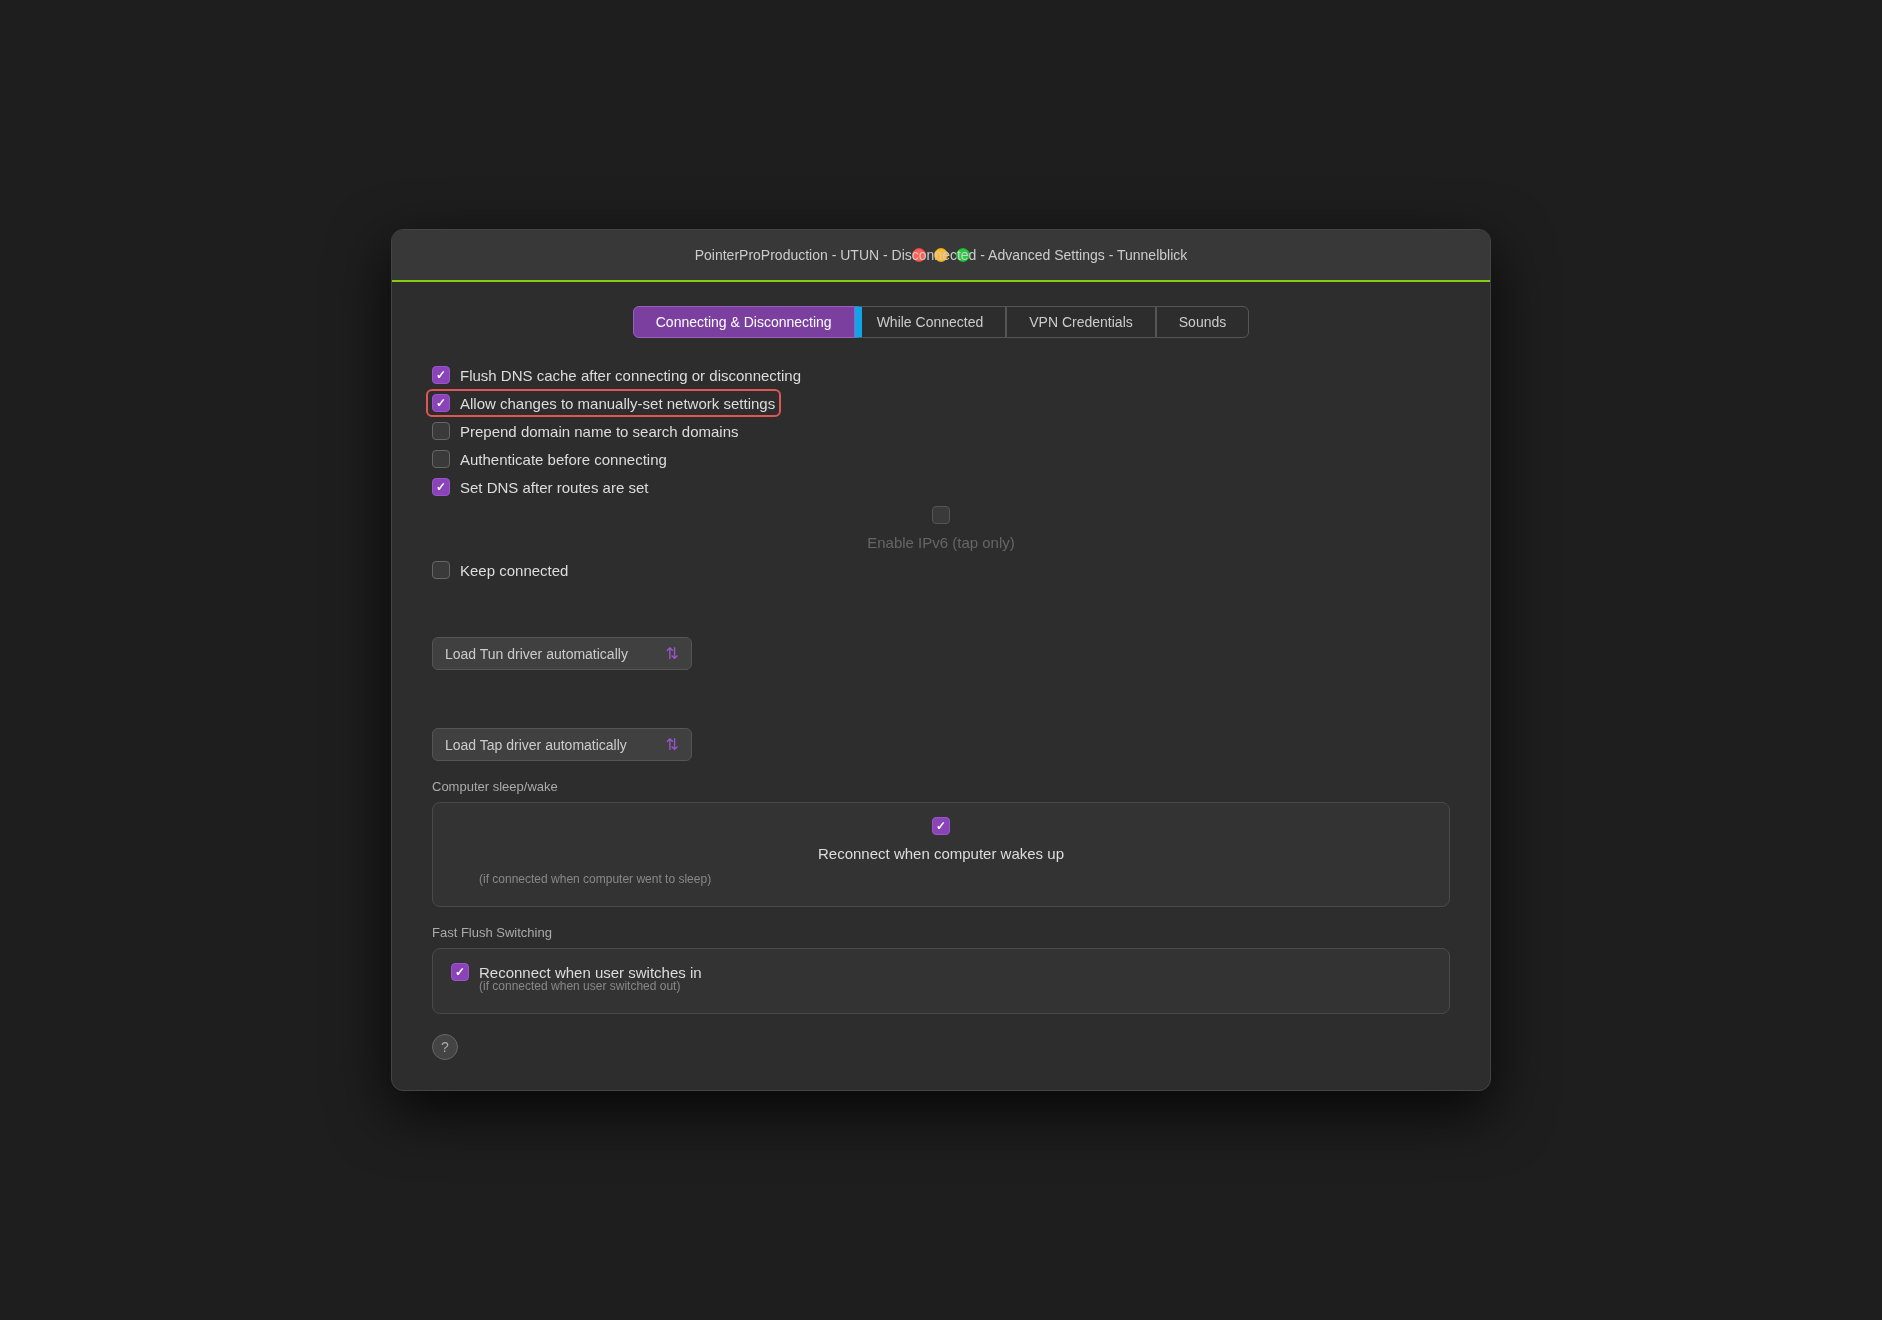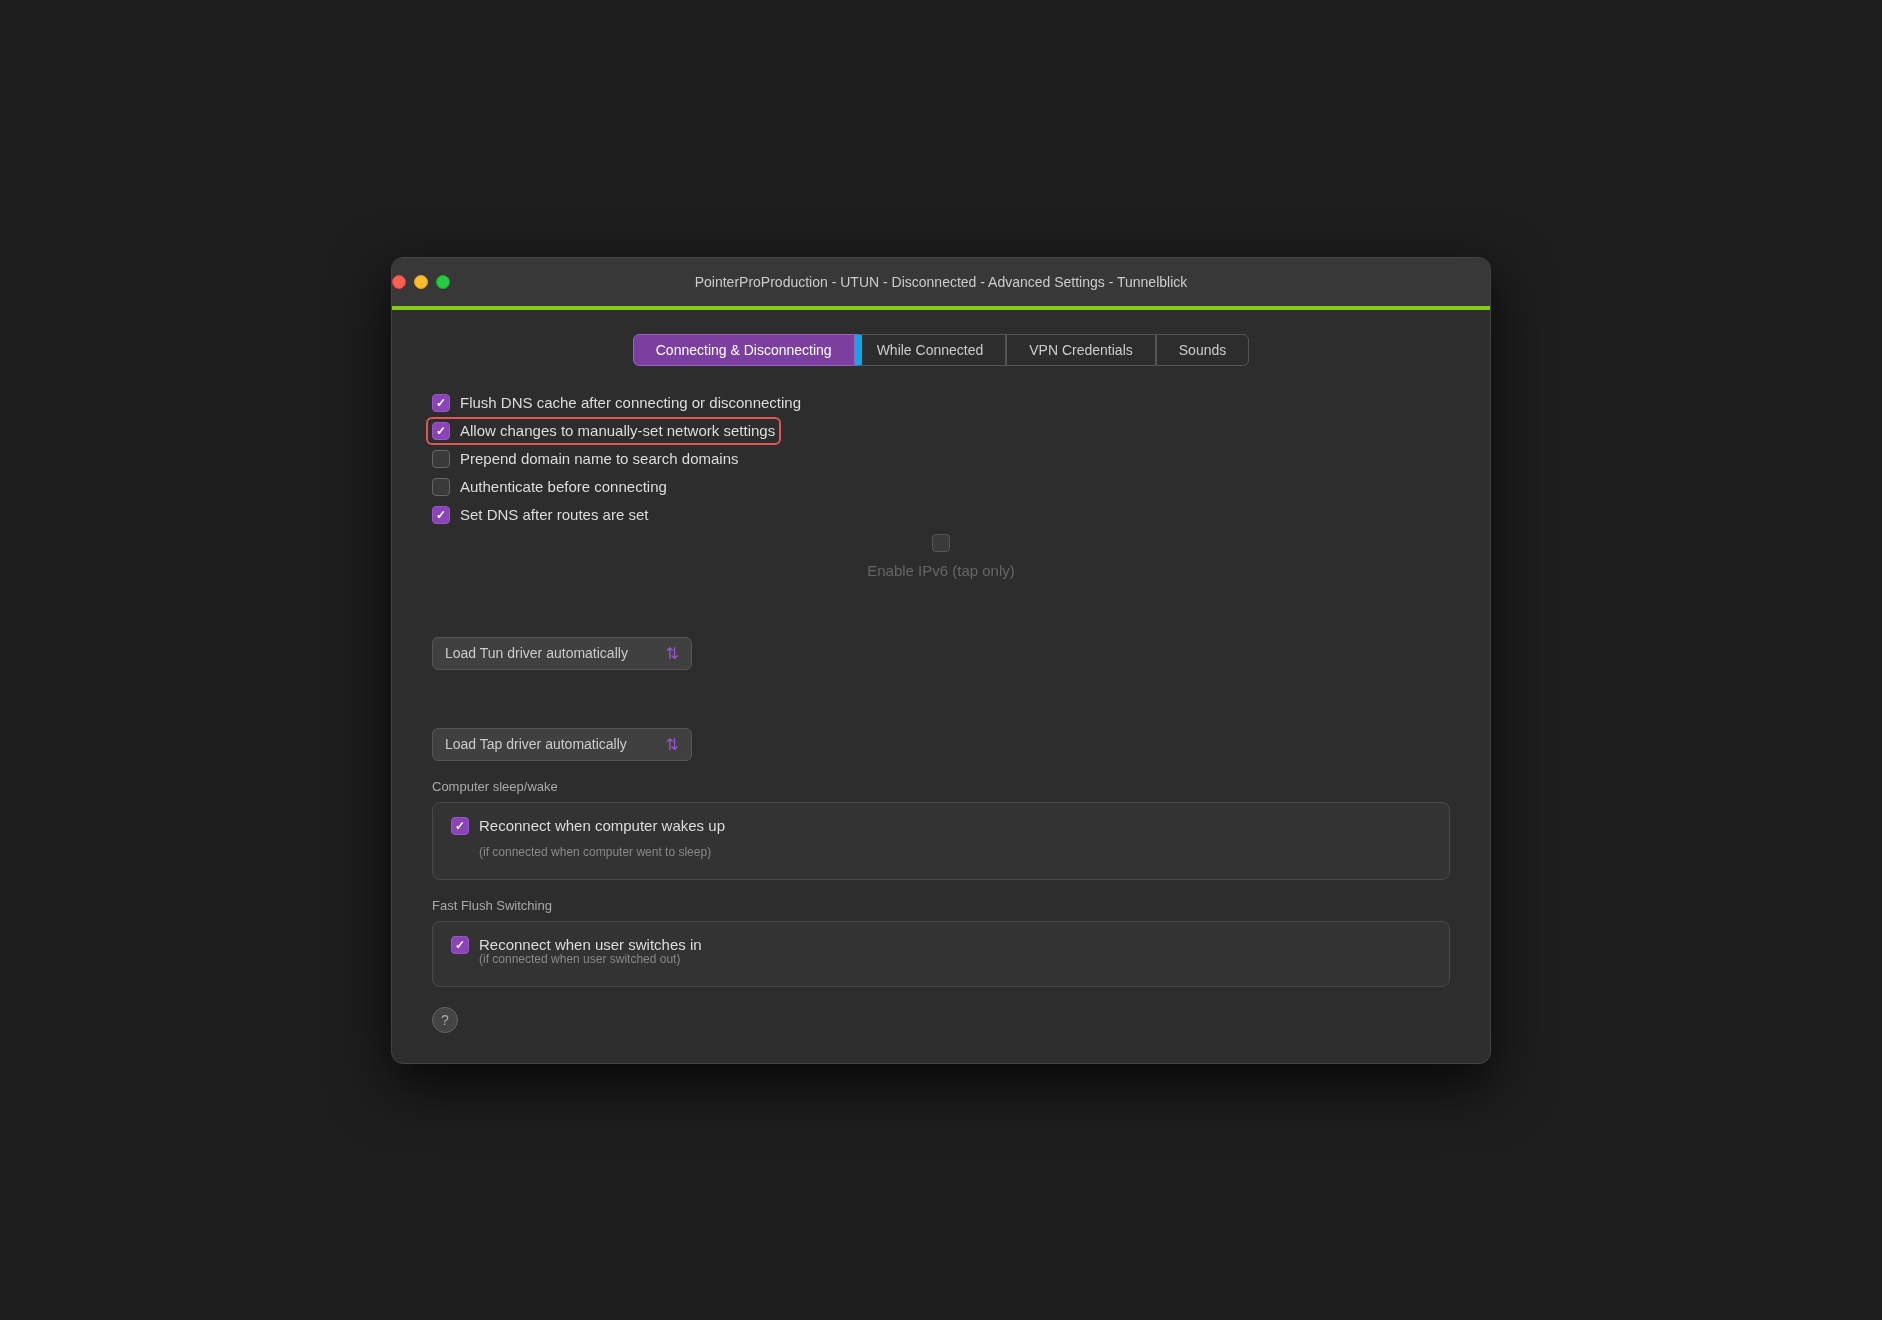--- a/index.html
+++ b/index.html
@@ -21,22 +21,23 @@
       overflow: hidden;
       border: 1px solid #444;
     }
 
     .titlebar {
       background: #383838;
       height: 52px;
       display: flex;
       align-items: center;
       padding: 0 0;
-      border-bottom: 4px solid #84cc16;
+      border-bottom: 2px solid #84cc16;
       position: relative;
+      justify-content: center;
     }
 
     .traffic-lights {
       display: flex;
       gap: 8px;
       align-items: center;
     }
 
     .traffic-light {
       width: 14px;
@@ -293,38 +294,42 @@
       <div class="checkbox-row">
         <div class="checkbox checked"></div>
         <span>Set DNS after routes are set</span>
       </div>
 
       <div class="checkbox-row disabled">
         <div class="checkbox disabled-cb"></div>
         <span>Enable IPv6 (tap only)</span>
       </div>
 
+      <div class="checkbox-row">
+        <div class="checkbox"></div>
+        <span>Keep connected</span>
+      </div>
 
       <div class="dropdown-row">
         <div class="dropdown">
           <span>Load Tun driver automatically</span>
           <span class="dropdown-arrow">⇅</span>
         </div>
       </div>
 
       <div class="dropdown-row">
         <div class="dropdown">
           <span>Load Tap driver automatically</span>
           <span class="dropdown-arrow">⇅</span>
         </div>
       </div>
 
       <div class="section-label">Computer sleep/wake</div>
       <div class="grouped-box">
-        <div class="checkbox-row" style="margin-bottom:14px;">
+        <div class="checkbox-row" style="margin-bottom:14px;flex-direction:column;">
           <div class="checkbox checked"></div>
           <span>Reconnect when computer wakes up</span>
         </div>
         <div class="sub-note">(if connected when computer went to sleep)</div>
       </div>
 
       <div class="section-label">Fast Flush Switching</div>
       <div class="grouped-box">
         <div class="checkbox-row" style="margin-bottom:2px;">
           <div class="checkbox checked"></div>

